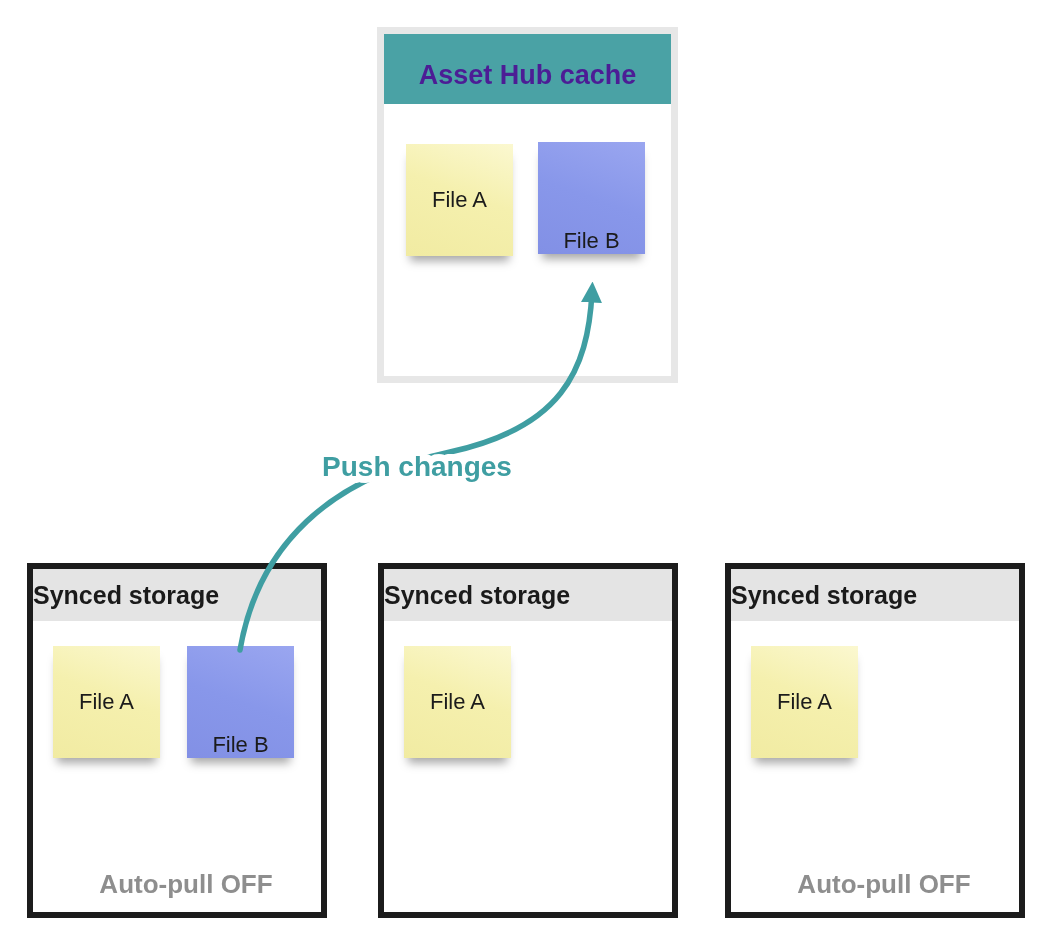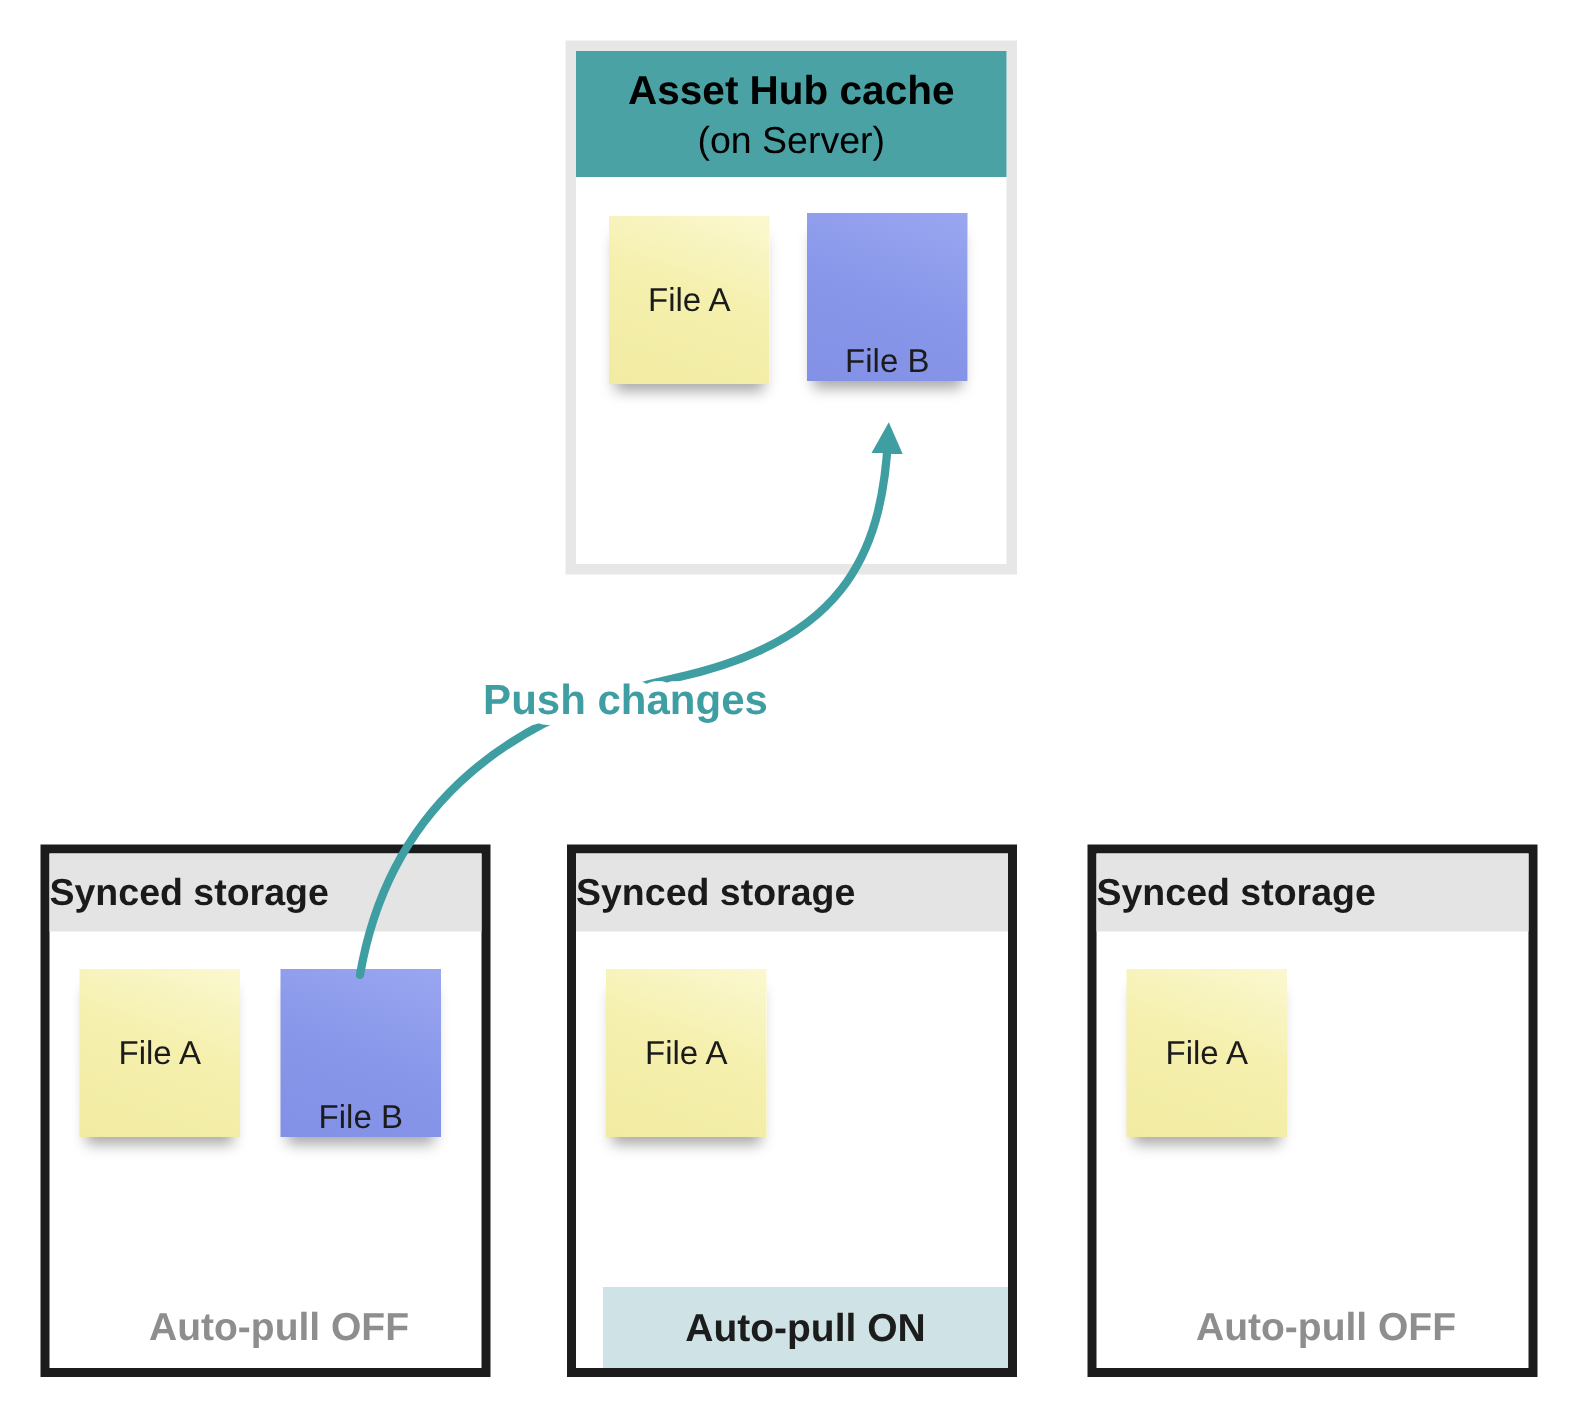--- a/index.html
+++ b/index.html
@@ -29,25 +29,25 @@
   
   .hub-box{
     position:absolute;
     left:377px;top:27px;
     width:301px;height:356px;
     border:7px solid var(--hub-border);
     background:#FFFFFF;
   }
   .hub-header{
     position:absolute;left:0;top:0;right:0;
-    height:84px;
+    height:70px;
     background:var(--teal-header);
-    color:#000000;
+    color:#4c1d95;
     text-align:center;
-    padding-top:8px;
+    padding-top:23px;
   }
   .hub-title{font-size:27px;font-weight:bold;line-height:36px;}
   .hub-subtitle{font-size:25px;font-weight:normal;line-height:33px;}
 
   
   .note{
     position:absolute;
     width:107px;height:112px;
     display:flex;align-items:center;justify-content:center;
     font-size:22px;
@@ -135,35 +135,33 @@
       <span>File B</span>
     </div>
     <div class="storage-footer">Auto-pull OFF</div>
   </div>
 
   <div class="storage-box pos-1">
     <div class="storage-header">Synced storage</div>
     <div class="note yellow storage-note-a">
       <span>File A</span>
     </div>
-    <div class="storage-footer on">Auto-pull ON</div>
   </div>
 
   <div class="storage-box pos-2">
     <div class="storage-header">Synced storage</div>
     <div class="note yellow storage-note-a">
       <span>File A</span>
     </div>
     <div class="storage-footer">Auto-pull OFF</div>
   </div>
 
   <div class="hub-box">
     <div class="hub-header">
       <div class="hub-title">Asset Hub cache</div>
-      <div class="hub-subtitle">(on Server)</div>
     </div>
     <div class="note yellow hub-note-a">
       <span>File A</span>
     </div>
     <div class="note blue hub-note-b">
       <span>File B</span>
     </div>
   </div>
 
   <svg class="arrow-layer" viewBox="0 0 1056 946" xmlns="http://www.w3.org/2000/svg">

